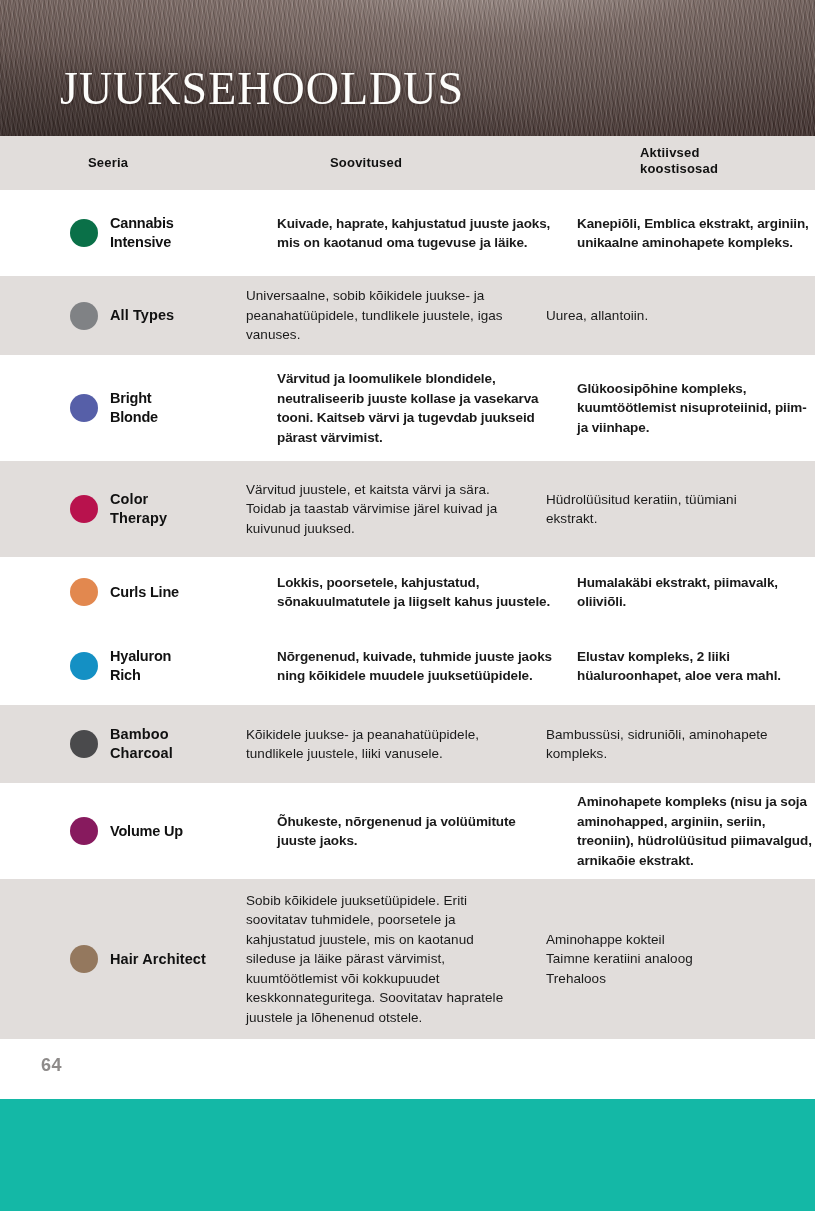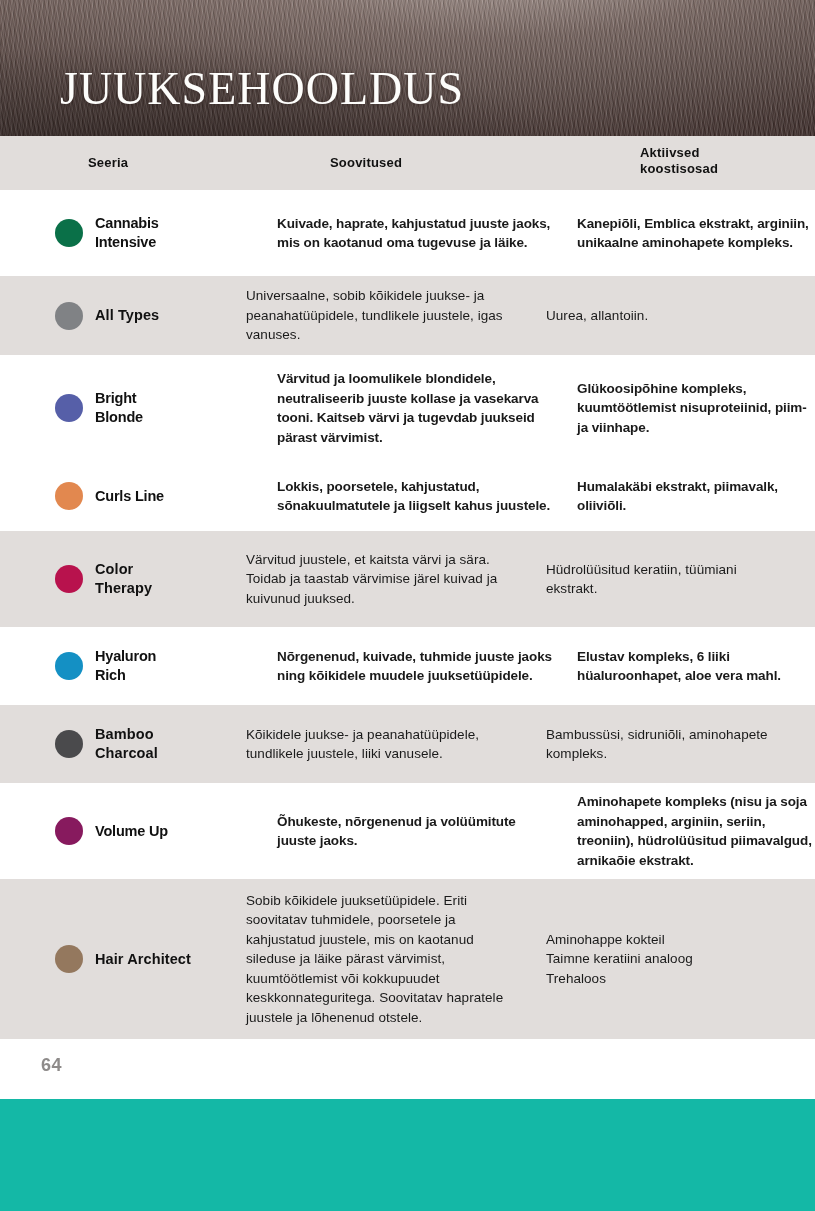--- a/index.html
+++ b/index.html
@@ -100,21 +100,21 @@
     position: relative;
     width: 815px;
     display: flex;
     align-items: center;
     background: #ffffff;
   }
   .row.alt { background: #e1dddb; }
 
   .cell-series {
     position: absolute;
-    left: 55px;
+    left: 70px;
     width: 210px;
     display: flex;
     align-items: center;
     gap: 12px;
   }
   .dot {
     width: 28px;
     height: 28px;
     border-radius: 50%;
     flex: 0 0 28px;
@@ -204,43 +204,43 @@
         <div class="cell-ing">Uurea, allantoiin.</div>
       </div>
       <div class="row" style="height: 106px;">
         <div class="cell-series">
           <div class="dot" style="background: rgb(86, 95, 168);"></div>
           <div class="series-name">Bright<br>Blonde</div>
         </div>
         <div class="cell-rec">Värvitud ja loomulikele blondidele, neutraliseerib juuste kollase ja vasekarva tooni. Kaitseb värvi ja tugevdab juukseid pärast värvimist.</div>
         <div class="cell-ing">Glükoosipõhine kompleks, kuumtöötlemist nisuproteiinid, piim- ja viinhape.</div>
       </div>
+      <div class="row alt" style="height: 96px;">
+        <div class="cell-series">
+          <div class="dot" style="background: rgb(184, 18, 77);"></div>
+          <div class="series-name">Color<br>Therapy</div>
+        </div>
+        <div class="cell-rec">Värvitud juustele, et kaitsta värvi ja sära. Toidab ja taastab värvimise järel kuivad ja kuivunud juuksed.</div>
+        <div class="cell-ing">Hüdrolüüsitud keratiin, tüümiani ekstrakt.</div>
+      </div>
       <div class="row" style="height: 70px;">
         <div class="cell-series">
           <div class="dot" style="background: rgb(226, 136, 79);"></div>
           <div class="series-name">Curls Line</div>
         </div>
         <div class="cell-rec">Lokkis, poorsetele, kahjustatud, sõnakuulmatutele ja liigselt kahus juustele.</div>
         <div class="cell-ing">Humalakäbi ekstrakt, piimavalk, oliiviõli.</div>
       </div>
-      <div class="row alt" style="height: 96px;">
-        <div class="cell-series">
-          <div class="dot" style="background: rgb(184, 18, 77);"></div>
-          <div class="series-name">Color<br>Therapy</div>
-        </div>
-        <div class="cell-rec">Värvitud juustele, et kaitsta värvi ja sära. Toidab ja taastab värvimise järel kuivad ja kuivunud juuksed.</div>
-        <div class="cell-ing">Hüdrolüüsitud keratiin, tüümiani ekstrakt.</div>
-      </div>
       <div class="row" style="height: 78px;">
         <div class="cell-series">
           <div class="dot" style="background: rgb(20, 144, 196);"></div>
           <div class="series-name">Hyaluron<br>Rich</div>
         </div>
         <div class="cell-rec">Nõrgenenud, kuivade, tuhmide juuste jaoks ning kõikidele muudele juuksetüüpidele.</div>
-        <div class="cell-ing">Elustav kompleks, 6 liiki hüaluroonhapet, aloe vera mahl.</div>
+        <div class="cell-ing">Elustav kompleks, 2 liiki hüaluroonhapet, aloe vera mahl.</div>
       </div>
       <div class="row alt" style="height: 78px;">
         <div class="cell-series">
           <div class="dot" style="background: rgb(74, 74, 76);"></div>
           <div class="series-name">Bamboo<br>Charcoal</div>
         </div>
         <div class="cell-rec">Kõikidele juukse- ja peanahatüüpidele, tundlikele juustele, liiki vanusele.</div>
         <div class="cell-ing">Bambussüsi, sidruniõli, aminohapete kompleks.</div>
       </div>
       <div class="row" style="height: 96px;">

